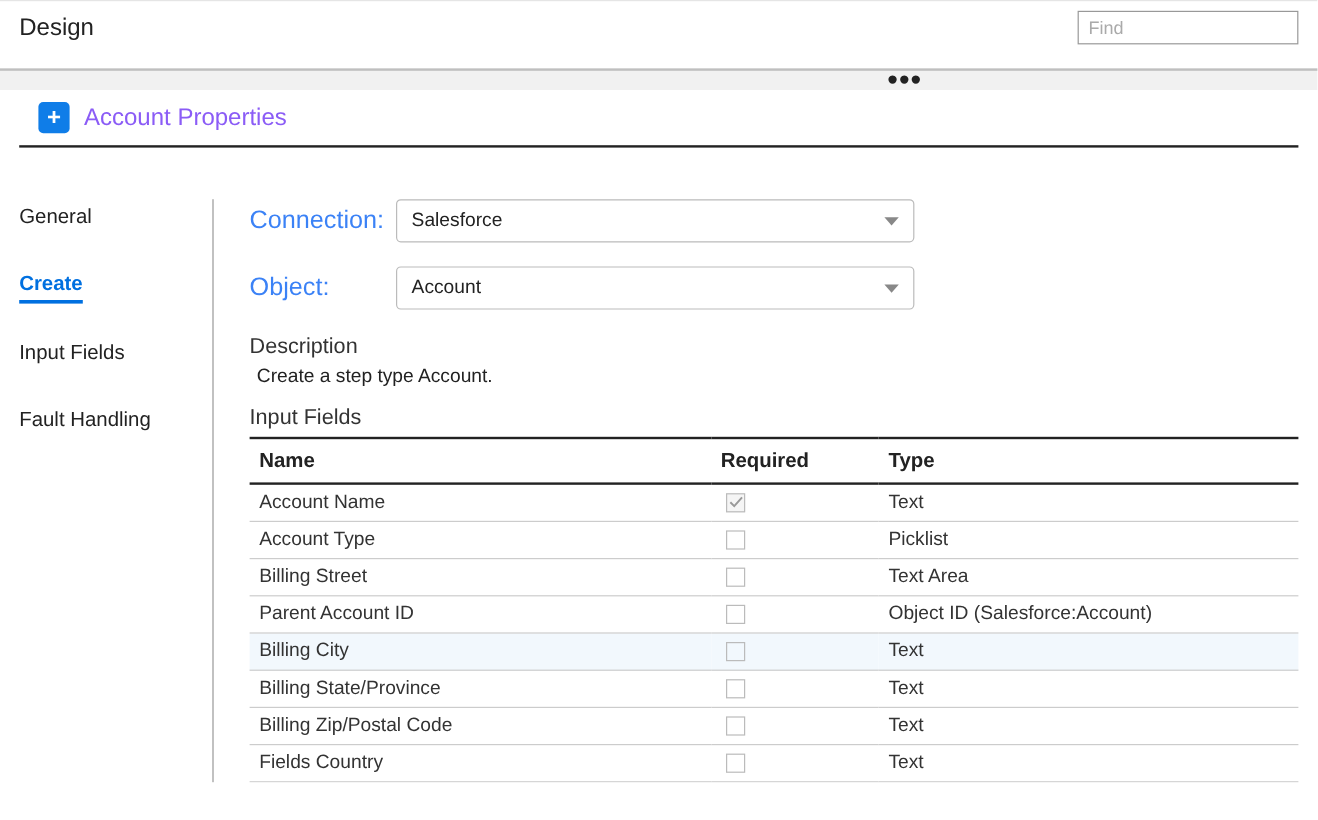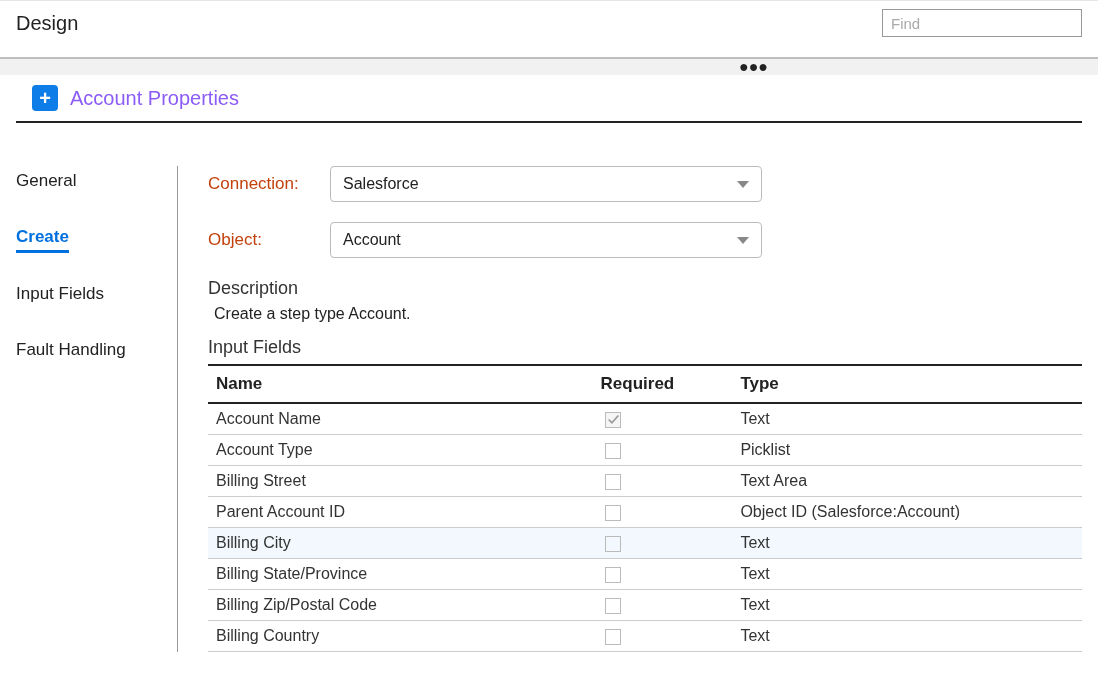--- a/index.html
+++ b/index.html
@@ -17,21 +17,21 @@
     align-items: center;
     padding: 8px 16px 20px 16px;
     border-top: 1px solid #e5e5e5;
   }
   .top-title {
     font-size: 20px;
     font-weight: 400;
     color: #222;
   }
   .find-input {
-    width: 200px;
+    width: 184px;
     height: 28px;
     border: 1px solid #999;
     padding: 2px 8px;
     font-size: 15px;
     color: #888;
     font-family: inherit;
   }
   .find-input::placeholder { color: #aaa; }
   .gray-strip {
     background: #f1f1f1;
@@ -104,22 +104,22 @@
     flex: 1;
     padding-left: 30px;
   }
   .form-row {
     display: flex;
     align-items: center;
     margin-bottom: 20px;
   }
   .form-label {
     width: 122px;
-    font-size: 17px;
-    color: #c2410c;
+    font-size: 21px;
+    color: #3b82f6;
   }
   .select-box {
     width: 432px;
     height: 36px;
     border: 1px solid #bbb;
     border-radius: 4px;
     display: flex;
     align-items: center;
     justify-content: space-between;
     padding: 0 12px;
@@ -276,21 +276,21 @@
             <td class="col-name">Billing State/Province</td>
             <td class="col-req"><span class="cb"></span></td>
             <td class="col-type">Text</td>
           </tr>
           <tr>
             <td class="col-name">Billing Zip/Postal Code</td>
             <td class="col-req"><span class="cb"></span></td>
             <td class="col-type">Text</td>
           </tr>
           <tr>
-            <td class="col-name">Billing Country</td>
+            <td class="col-name">Fields Country</td>
             <td class="col-req"><span class="cb"></span></td>
             <td class="col-type">Text</td>
           </tr>
         </tbody>
     </table>
 
   </div>
 </div>
 
 </body></html>

